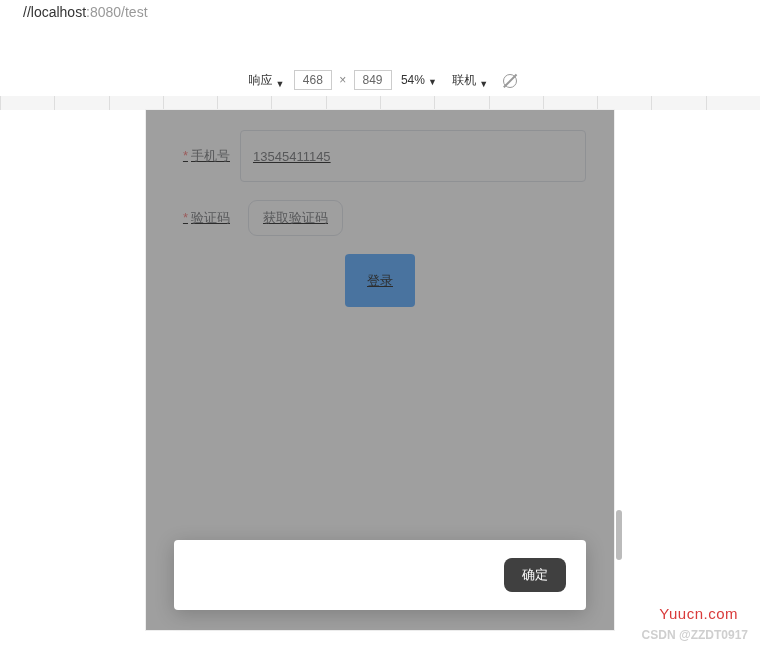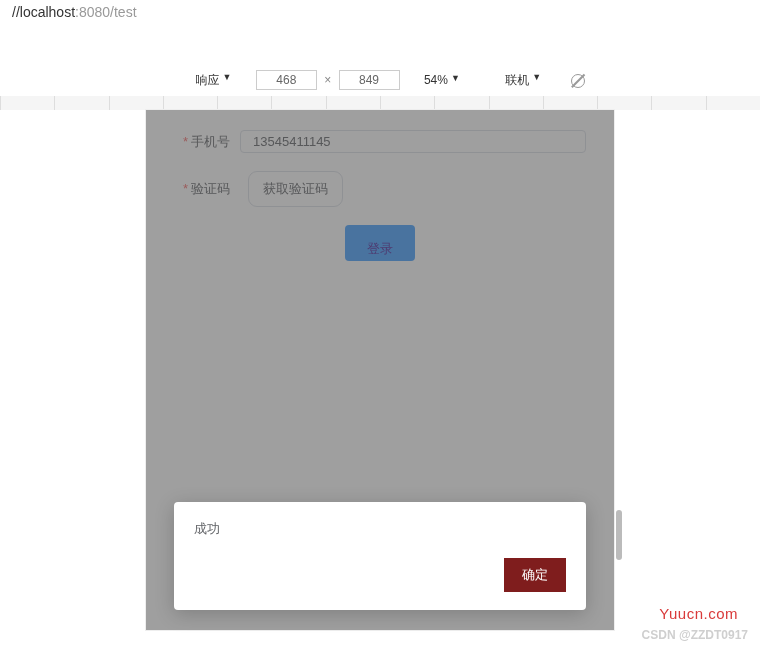--- a/index.html
+++ b/index.html
@@ -1,48 +1,48 @@
 <!DOCTYPE html>
 <html><head>
 <meta charset="utf-8">
 <style>
 * { box-sizing: border-box; margin: 0; padding: 0; }
 body { font-family: -apple-system, "PingFang SC", "Microsoft YaHei", sans-serif; font-size: 13px; background: #fff; width: 760px; height: 654px; overflow: hidden; position: relative; }
-.url-bar { padding: 4px 12px; color: #333; font-size: 14px; background: #fff; }
+.url-bar { padding: 4px 23px; color: #333; font-size: 14px; background: #fff; }
 .url-bar .host { color: #333; }
 .url-bar .port-path { color: #999; }
 .devtools-bar { background: #fff; padding: 6px 0; text-align: center; font-size: 12px; color: #333; margin-top: 40px; }
-.devtools-bar .dd { display: inline-flex; align-items: flex-start; margin: 0 21px; }
-.devtools-bar input { width: 61px; height: 20px; border: 1px solid #ccc; text-align: center; font-size: 12px; color: #666; }
+.devtools-bar .dd { display: inline-flex; align-items: flex-end; margin: 0 6px; }
+.devtools-bar input { width: 38px; height: 20px; border: 1px solid #ccc; text-align: center; font-size: 12px; color: #666; }
 .devtools-bar .sep { margin: 0 4px; color: #888; }
 .devtools-bar .caret { font-size: 9px; margin-left: 3px; }
 .rotate-icon { display: inline-block; width: 14px; height: 14px; border: 1.5px solid #999; border-radius: 50%; position: relative; vertical-align: middle; margin-left: 6px; }
 .rotate-icon::after { content: ""; position: absolute; width: 18px; height: 1.5px; background: #999; top: 5px; left: -3px; transform: rotate(-45deg); }
 .ruler { height: 14px; background: #f5f5f5; display: flex; }
 .ruler div { border-left: 1px solid #ddd; flex: 1; height: 100%; }
-.stage { display: flex; justify-content: center; }
+.stage { display: flex; justify-content: center; text-decoration: underline; }
 .device { width: 468px; background: #fff; position: relative; box-shadow: 0 0 0 1px #eee; }
 .device-content { position: relative; background: #fff; height: 520px; }
 .overlay { position: absolute; inset: 0; background: rgba(80,80,80,0.55); }
 .scroll-indicator { position: absolute; right: -8px; top: 400px; width: 6px; height: 50px; background: #bbb; border-radius: 3px; }
 .form-area { padding: 20px 28px 0; position: relative; }
 .form-row { display: flex; align-items: center; margin-bottom: 18px; }
 .label { width: 66px; text-align: right; font-size: 13px; color: #606266; padding-right: 10px; }
 .req { color: #f56c6c; margin-right: 3px; }
-.input { flex: 1; height: 23px; border: 1px solid #dcdfe6; border-radius: 4px; padding: 0 12px; font-size: 13px; color: #606266; background: #fff; }
+.input { flex: 1; height: 52px; border: 1px solid #dcdfe6; border-radius: 4px; padding: 0 12px; font-size: 13px; color: #606266; background: #fff; }
 .code-row .input { flex: 1; }
 .code-btn { margin-left: 8px; height: 36px; padding: 0 14px; border: 1px solid #dcdfe6; border-radius: 9px; background: #fff; font-size: 13px; color: #606266; cursor: pointer; }
-.login-btn { display: block; margin: 8px auto 0; height: 36px; padding: 15px 22px; background: #409eff; color: #4c1d95; border: none; border-radius: 4px; font-size: 13px; cursor: pointer; }
+.login-btn { display: block; margin: 8px auto 0; height: 53px; padding: 15px 22px; background: #409eff; color: #000000; border: none; border-radius: 4px; font-size: 13px; cursor: pointer; }
 .dialog { position: absolute; left: 28px; right: 28px; bottom: 20px; background: #fff; border-radius: 4px; box-shadow: 0 4px 20px rgba(0,0,0,0.2); padding: 18px 20px; }
 .dialog-head { display: flex; justify-content: space-between; align-items: center; margin-bottom: 16px; }
 .dialog-title { font-size: 17px; color: #303133; font-weight: 400; }
 .dialog-close { color: #909399; font-size: 18px; cursor: pointer; line-height: 1; }
 .dialog-body { font-size: 13px; color: #606266; margin-bottom: 20px; }
 .dialog-foot { text-align: right; }
-.ok-btn { background: #7f1d1d; color: #fff; border: none; border-radius: 0; padding: 8px 18px; font-size: 13px; cursor: pointer; }
+.ok-btn { background: #404040; color: #fff; border: none; border-radius: 8px; padding: 8px 18px; font-size: 13px; cursor: pointer; }
 .watermark1 { position: absolute; right: 22px; bottom: 32px; color: #d93a3a; font-size: 15px; font-weight: 500; letter-spacing: 0.5px; }
 .watermark2 { position: absolute; right: 12px; bottom: 12px; color: #cfcfcf; font-size: 12px; font-weight: bold; }
 </style>
 </head>
 <body>
 
 <div class="url-bar">
   <span>//</span><span class="host">localhost</span><span class="port-path">:8080/test</span>
 </div>
 
@@ -98,21 +98,20 @@
             <span class="req">*</span><span>验证码</span>
           </div>
           <button class="code-btn">获取验证码</button>
         </div>
         <button class="login-btn">登录</button>
       </div>
 
       <div class="overlay"></div>
 
       <div class="dialog">
-        <div class="dialog-body">成功</div>
         <div class="dialog-foot">
           <button class="ok-btn">确定</button>
         </div>
       </div>
 
       <div class="scroll-indicator"></div>
     </div>
   </div>
 </div>
 

